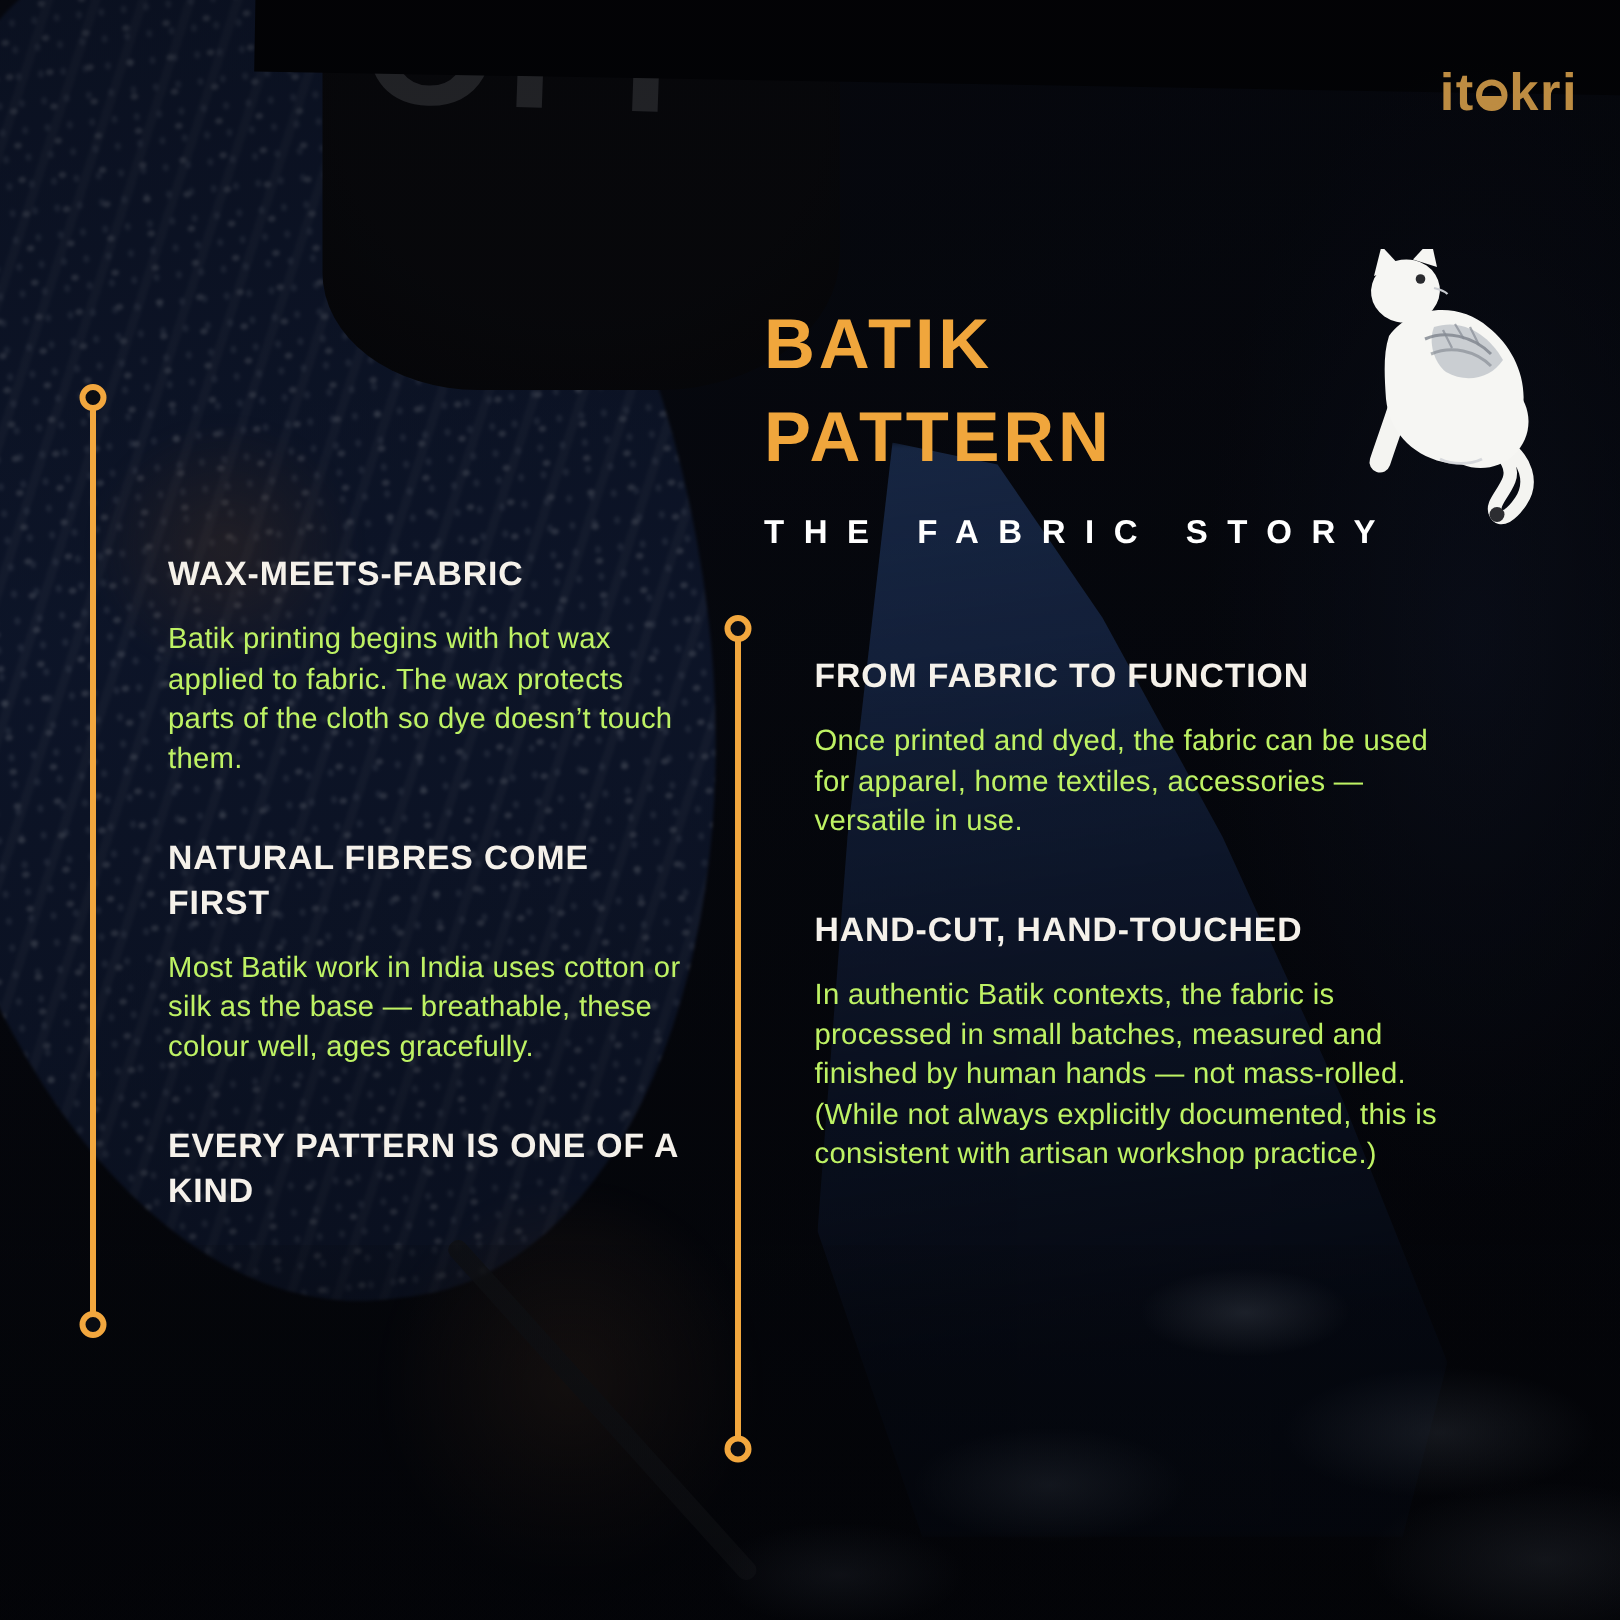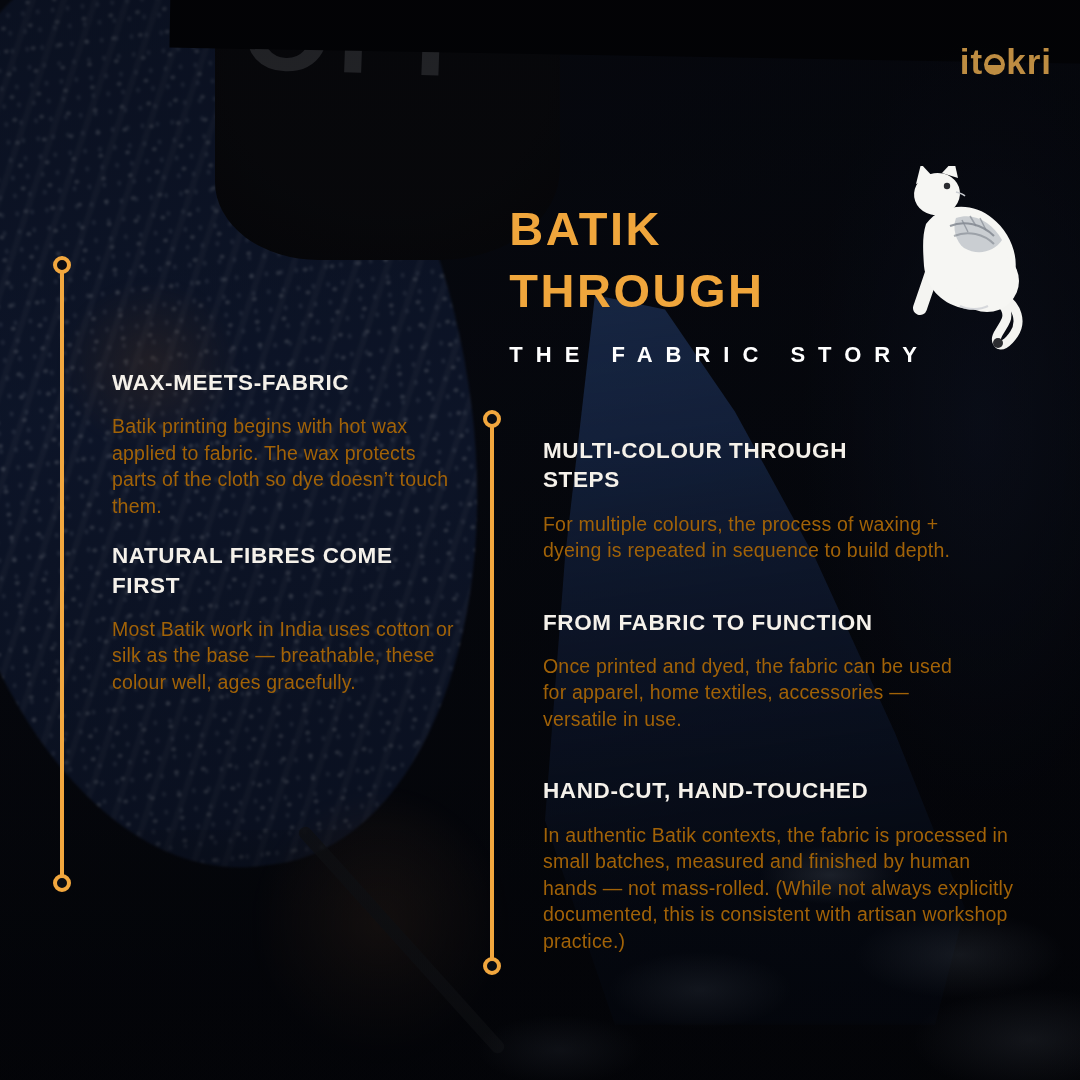--- a/index.html
+++ b/index.html
@@ -127,24 +127,24 @@
   .col { position:absolute; }
   .col-left  { left:112px; top:368px; width:375px; }
   .col-right { left:543px; top:436px; width:478px; }
 
   .heading {
     margin:0 0 16px 0; font-size:22.5px; font-weight:800;
     letter-spacing:0.6px; line-height:1.3; color:#F5F1EA;
   }
   .body {
     margin:0; font-size:19.5px; line-height:1.36;
-    letter-spacing:0.2px; color:#a16207;
-  }
-
-  .col-left  .item + .item { margin-top:22px; }
+    letter-spacing:0.2px; color:#bef264;
+  }
+
+  .col-left  .item + .item { margin-top:38px; }
   .col-right .item + .item { margin-top:44px; }
 
   .col-left  .item:nth-child(1) .body { max-width:340px; }
   .col-left  .item:nth-child(2) .heading { max-width:300px; }
   .col-left  .item:nth-child(2) .body { max-width:348px; }
   .col-left  .item:nth-child(3) .heading { max-width:345px; }
   .col-left  .item:nth-child(3) .body { max-width:375px; }
   .col-right .item:nth-child(1) .heading { max-width:330px; }
   .col-right .item:nth-child(1) .body { max-width:425px; }
   .col-right .item:nth-child(2) .body { max-width:432px; }
@@ -168,21 +168,21 @@
   <div class="bg-layer bg-stick"></div>
   <div class="bg-layer bg-floor"></div>
   <div class="bg-layer bg-vignette"></div>
 
   <div class="logo">
     <span>it</span><span class="logo-o"></span><span>kri</span>
   </div>
 
   <div class="title-block">
     <div class="title-line">BATIK</div>
-    <div class="title-line">THROUGH</div>
+    <div class="title-line">PATTERN</div>
     <div class="subtitle">THE FABRIC STORY</div>
   </div>
 
   <svg class="cat" viewBox="0 0 155 195" xmlns="http://www.w3.org/2000/svg">
     <path d="M112,130 C128,140 132,156 124,168 C118,177 110,183 107,176 C104,170 112,164 116,154 C119,146 114,138 106,133" fill="none" stroke="#f4f4f1" stroke-width="9" stroke-linecap="round"></path>
     <circle cx="108" cy="177" r="5" fill="#2c2d31"></circle>
     <path d="M48,88 C42,108 36,124 30,142" stroke="#f4f4f1" stroke-width="14" fill="none" stroke-linecap="round"></path>
     <path d="M36,58 C52,36 84,36 102,52 C120,66 130,90 124,112 C118,136 96,148 72,142 C50,137 36,120 34,100 C33,85 32,70 36,58 Z" fill="#f6f6f3"></path>
     <ellipse cx="97" cy="115" rx="32" ry="31" fill="#f6f6f3"></ellipse>
     <polygon points="26,18 31,-2 44,12" fill="#f6f6f3"></polygon>
@@ -209,28 +209,25 @@
   <div class="col col-left">
     <section class="item">
       <h3 class="heading">WAX-MEETS-FABRIC</h3>
       <p class="body">Batik printing begins with hot wax applied to fabric. The wax protects parts of the cloth so dye doesn’t touch them.</p>
     </section>
     <section class="item">
       <h3 class="heading">NATURAL FIBRES COME FIRST</h3>
       <p class="body">Most Batik work in India uses cotton or silk as the base — breathable, these colour well, ages gracefully.</p>
     </section>
     <section class="item">
+      <h3 class="heading">EVERY PATTERN IS ONE OF A KIND</h3>
     </section>
   </div>
 
   <div class="col col-right">
-    <section class="item">
-      <h3 class="heading">MULTI-COLOUR THROUGH STEPS</h3>
-      <p class="body">For multiple colours, the process of waxing + dyeing is repeated in sequence to build depth.</p>
-    </section>
     <section class="item">
       <h3 class="heading">FROM FABRIC TO FUNCTION</h3>
       <p class="body">Once printed and dyed, the fabric can be used for apparel, home textiles, accessories — versatile in use.</p>
     </section>
     <section class="item">
       <h3 class="heading">HAND-CUT, HAND-TOUCHED</h3>
       <p class="body">In authentic Batik contexts, the fabric is processed in small batches, measured and finished by human hands — not mass-rolled. (While not always explicitly documented, this is consistent with artisan workshop practice.)</p>
     </section>
   </div>
 

